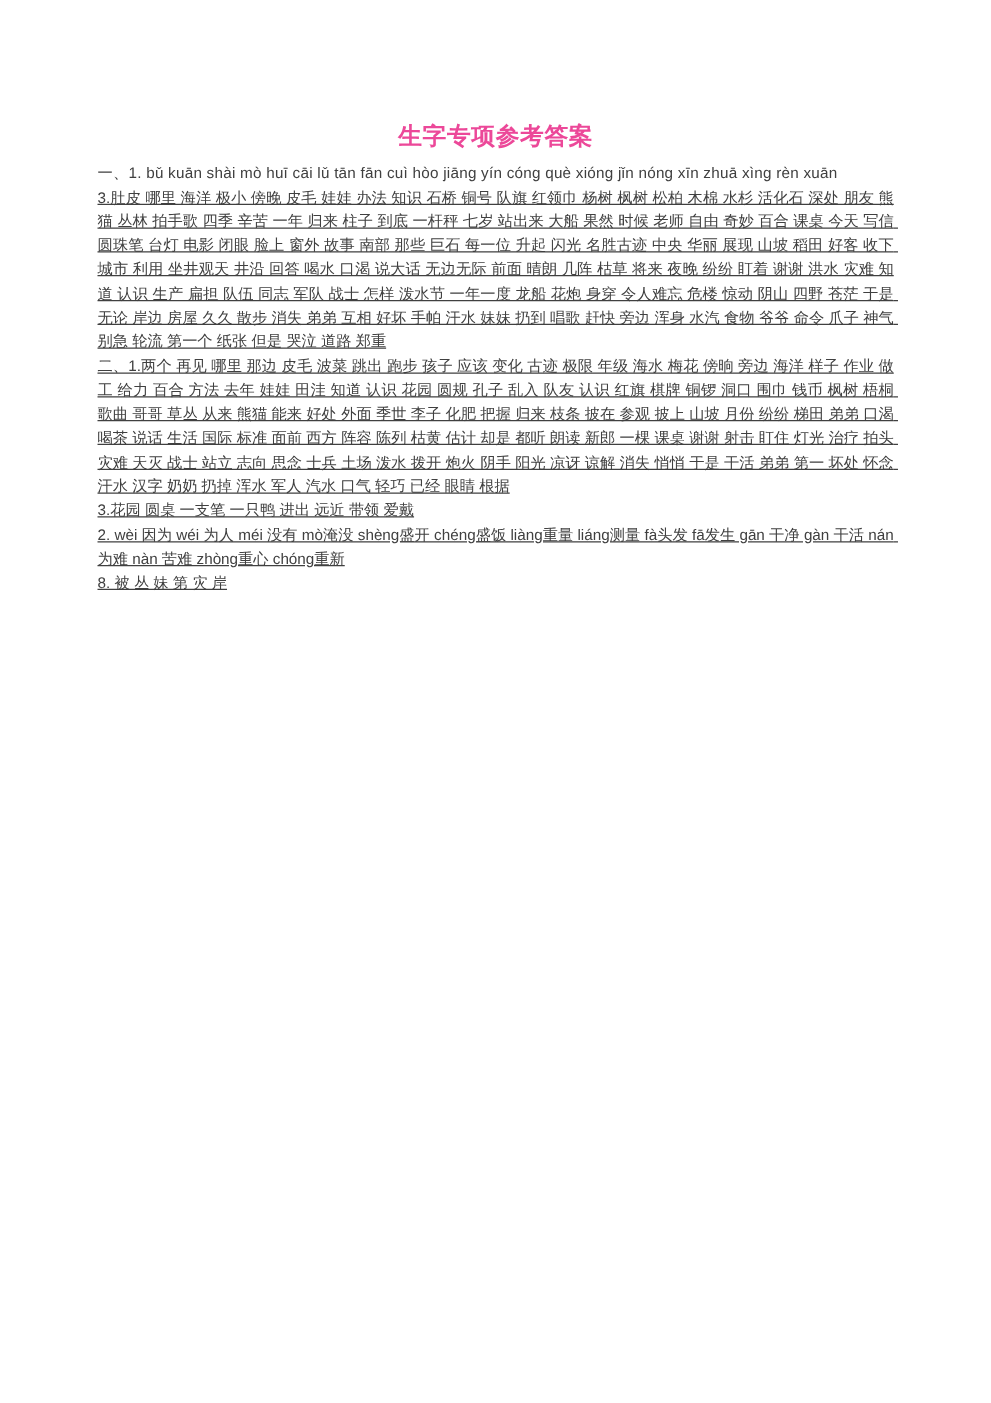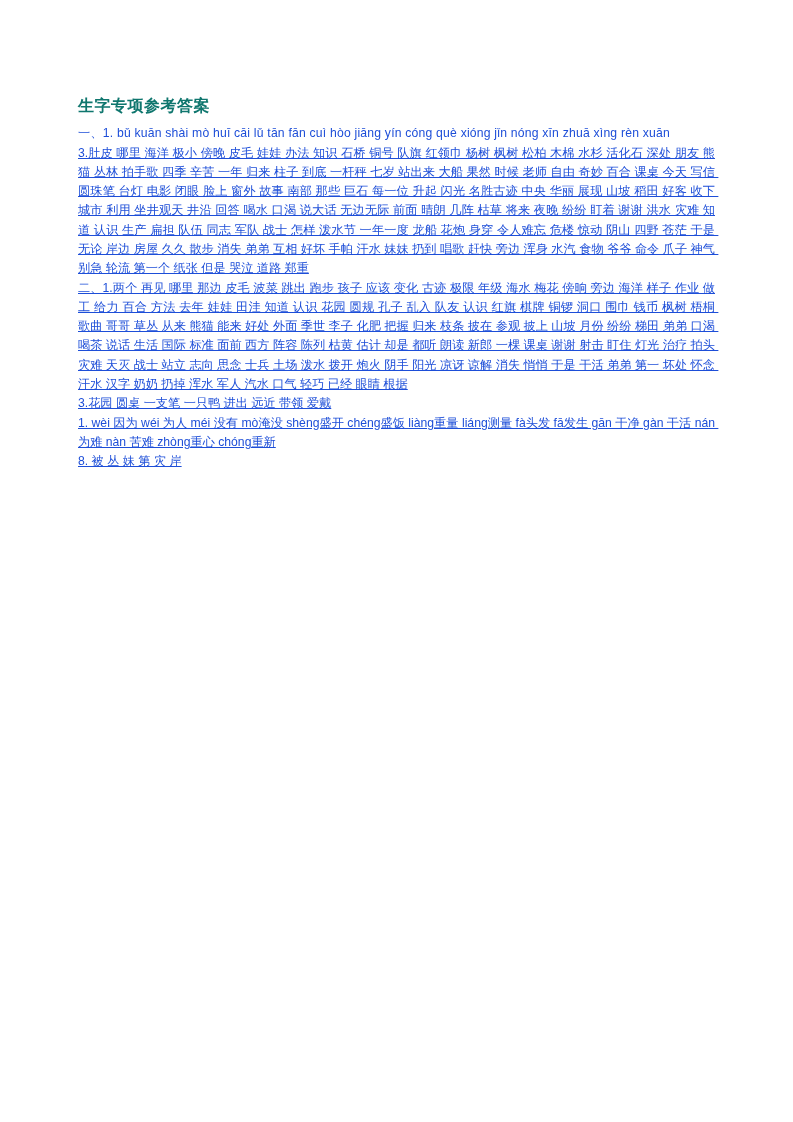--- a/index.html
+++ b/index.html
@@ -14,31 +14,31 @@
     color: #e8453c;
   }
   .page {
     position: relative;
     width: 793px;
     height: 1122px;
     box-sizing: border-box;
     padding: 96px 78px 0 78px;
   }
   .doc-title {
-    text-align: left;
-    font-size: 16px;
+    text-align: center;
+    font-size: 19px;
     font-weight: bold;
-    color: #0f766e;
+    color: #ec4899;
     margin: 0 0 7px 0;
     letter-spacing: 0.5px;
   }
   .block {
     font-size: 12.2px;
     line-height: 19.5px;
-    color: #1d4ed8;
+    color: #404040;
     white-space: pre-wrap;
     word-break: break-all;
     text-align: justify;
   }
   .block.pinyin {
     letter-spacing: 0.2px;
   }
   .block.tight {
     line-height: 19.3px;
     text-decoration: underline;
@@ -48,16 +48,16 @@
 <body>
 
 <div class="page">
 
   <div class="doc-title">生字专项参考答案</div>
 
   <div class="block pinyin">一、1. bǔ kuān shài mò huī cāi lǔ tān fān cuì hòo jiāng yín cóng què xióng jǐn nóng xīn zhuā xìng rèn xuān</div>
   <div class="block tight">3.肚皮 哪里 海洋 极小 傍晚 皮毛 娃娃 办法 知识 石桥 铜号 队旗 红领巾 杨树 枫树 松柏 木棉 水杉 活化石 深处 朋友 熊猫 丛林 拍手歌 四季 辛苦 一年 归来 柱子 到底 一杆秤 七岁 站出来 大船 果然 时候 老师 自由 奇妙 百合 课桌 今天 写信 圆珠笔 台灯 电影 闭眼 脸上 窗外 故事 南部 那些 巨石 每一位 升起 闪光 名胜古迹 中央 华丽 展现 山坡 稻田 好客 收下 城市 利用 坐井观天 井沿 回答 喝水 口渴 说大话 无边无际 前面 晴朗 几阵 枯草 将来 夜晚 纷纷 盯着 谢谢 洪水 灾难 知道 认识 生产 扁担 队伍 同志 军队 战士 怎样 泼水节 一年一度 龙船 花炮 身穿 令人难忘 危楼 惊动 阴山 四野 苍茫 于是 无论 岸边 房屋 久久 散步 消失 弟弟 互相 好坏 手帕 汗水 妹妹 扔到 唱歌 赶快 旁边 浑身 水汽 食物 爷爷 命令 爪子 神气 别急 轮流 第一个 纸张 但是 哭泣 道路 郑重</div>
   <div class="block tight">二、1.两个 再见 哪里 那边 皮毛 波菜 跳出 跑步 孩子 应该 变化 古迹 极限 年级 海水 梅花 傍晌 旁边 海洋 样子 作业 做工 给力 百合 方法 去年 娃娃 田洼 知道 认识 花园 圆规 孔子 乱入 队友 认识 红旗 棋牌 铜锣 洞口 围巾 钱币 枫树 梧桐 歌曲 哥哥 草丛 从来 熊猫 能来 好处 外面 季世 李子 化肥 把握 归来 枝条 披在 参观 披上 山坡 月份 纷纷 梯田 弟弟 口渴 喝茶 说话 生活 国际 标准 面前 西方 阵容 陈列 枯黄 估计 却是 都听 朗读 新郎 一棵 课桌 谢谢 射击 盯住 灯光 治疗 拍头 灾难 天灭 战士 站立 志向 思念 士兵 土场 泼水 拨开 炮火 阴手 阳光 凉讶 谅解 消失 悄悄 于是 干活 弟弟 第一 坏处 怀念 汗水 汉字 奶奶 扔掉 浑水 军人 汽水 口气 轻巧 已经 眼睛 根据</div>
   <div class="block tight">3.花园 圆桌 一支笔 一只鸭 进出 远近 带领 爱戴</div>
-  <div class="block tight">1. wèi 因为 wéi 为人 méi 没有 mò淹没 shèng盛开 chéng盛饭 liàng重量 liáng测量 fà头发 fā发生 gān 干净 gàn 干活 nán 为难 nàn 苦难 zhòng重心 chóng重新</div>
+  <div class="block tight">2. wèi 因为 wéi 为人 méi 没有 mò淹没 shèng盛开 chéng盛饭 liàng重量 liáng测量 fà头发 fā发生 gān 干净 gàn 干活 nán 为难 nàn 苦难 zhòng重心 chóng重新</div>
   <div class="block tight">8. 被 丛 妹 第 灾 岸</div>
 
 </div>
 
 </body></html>

